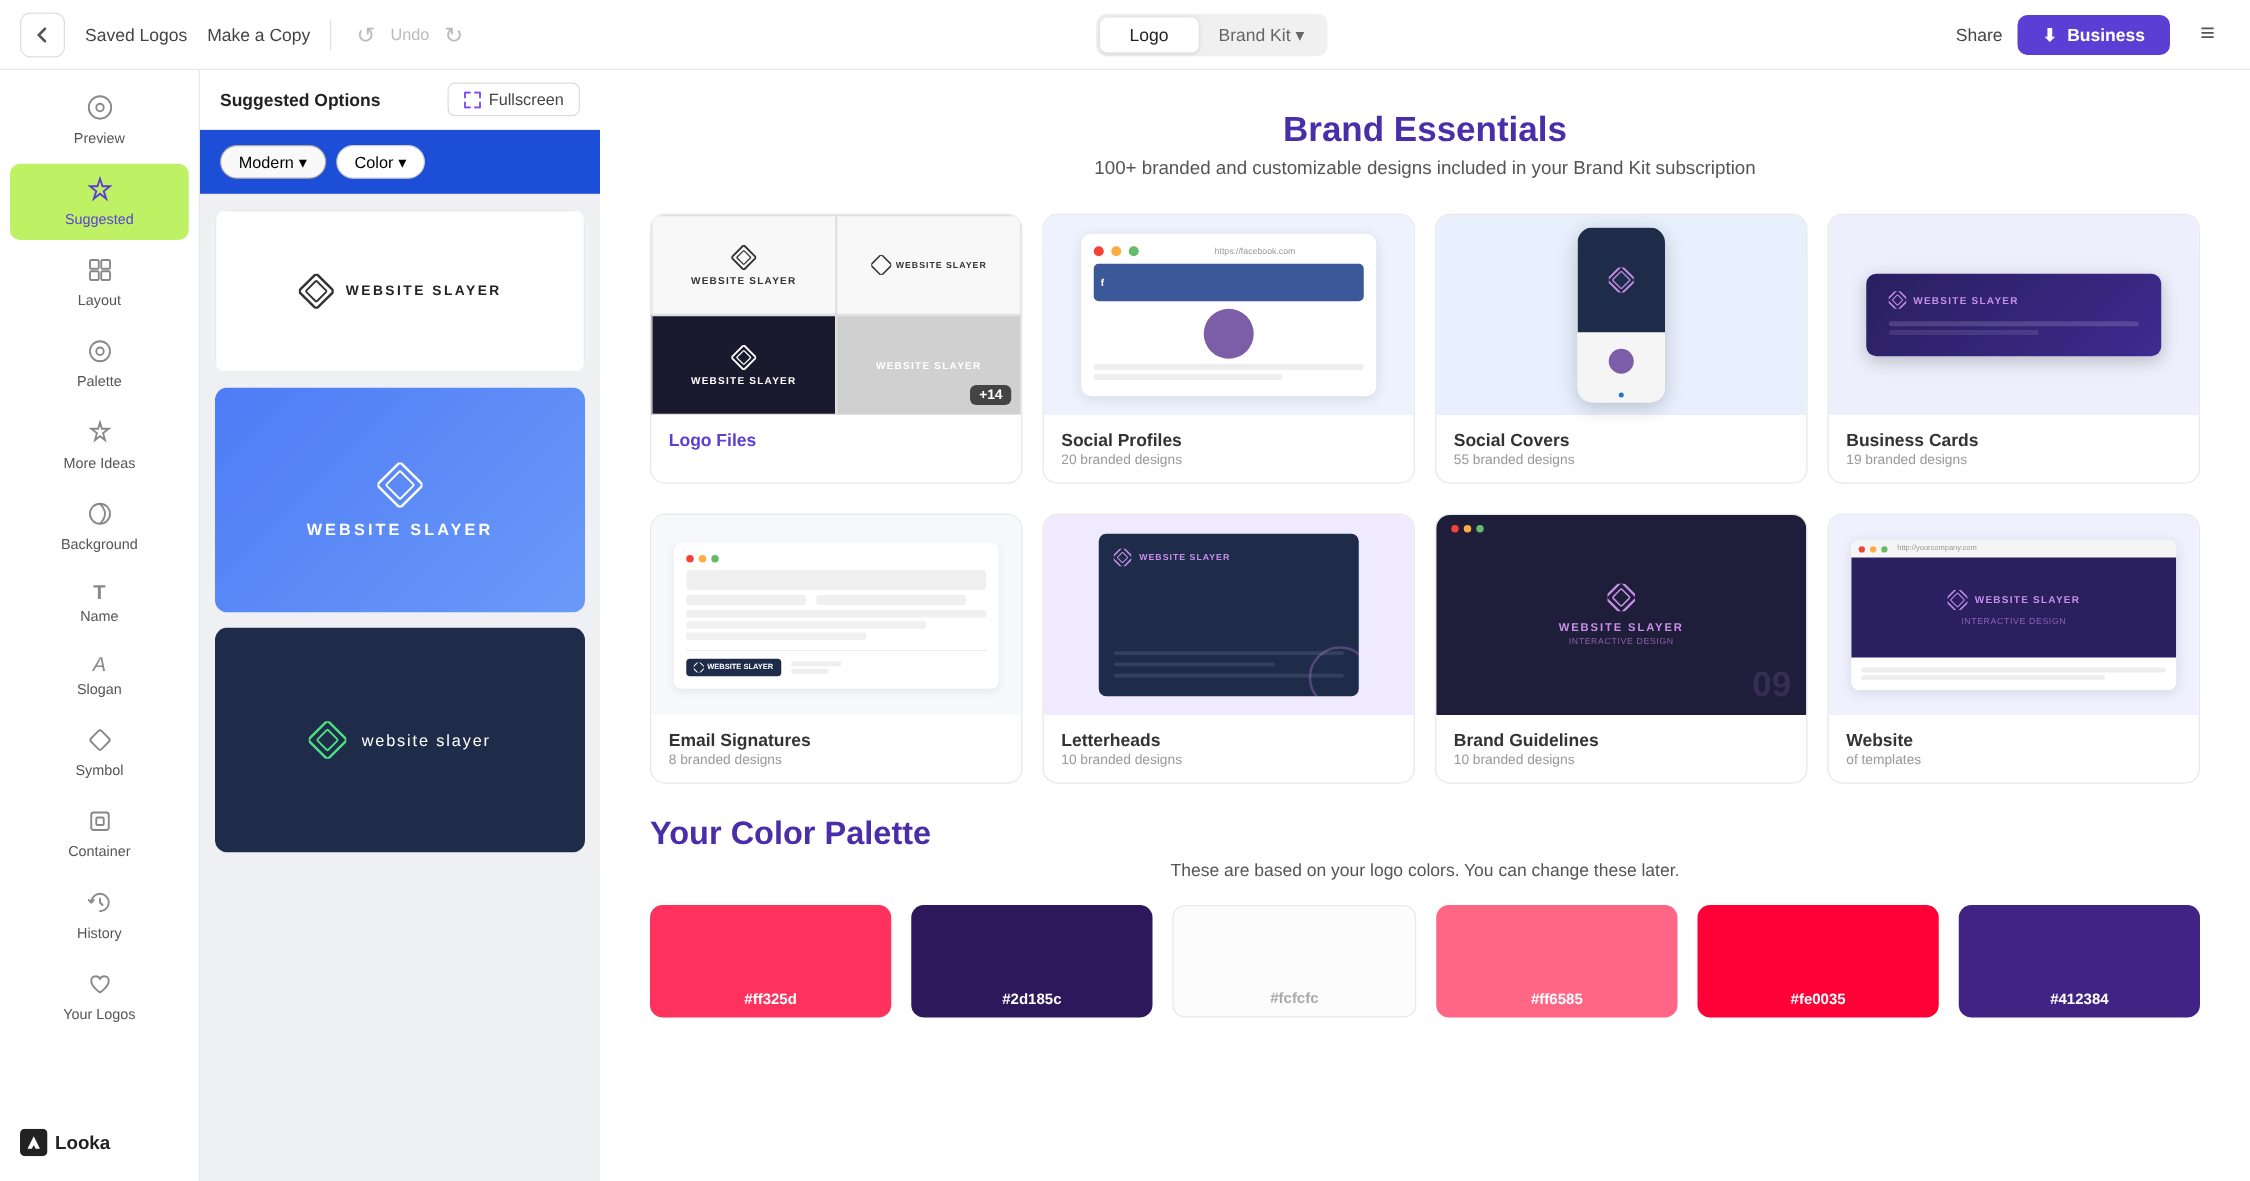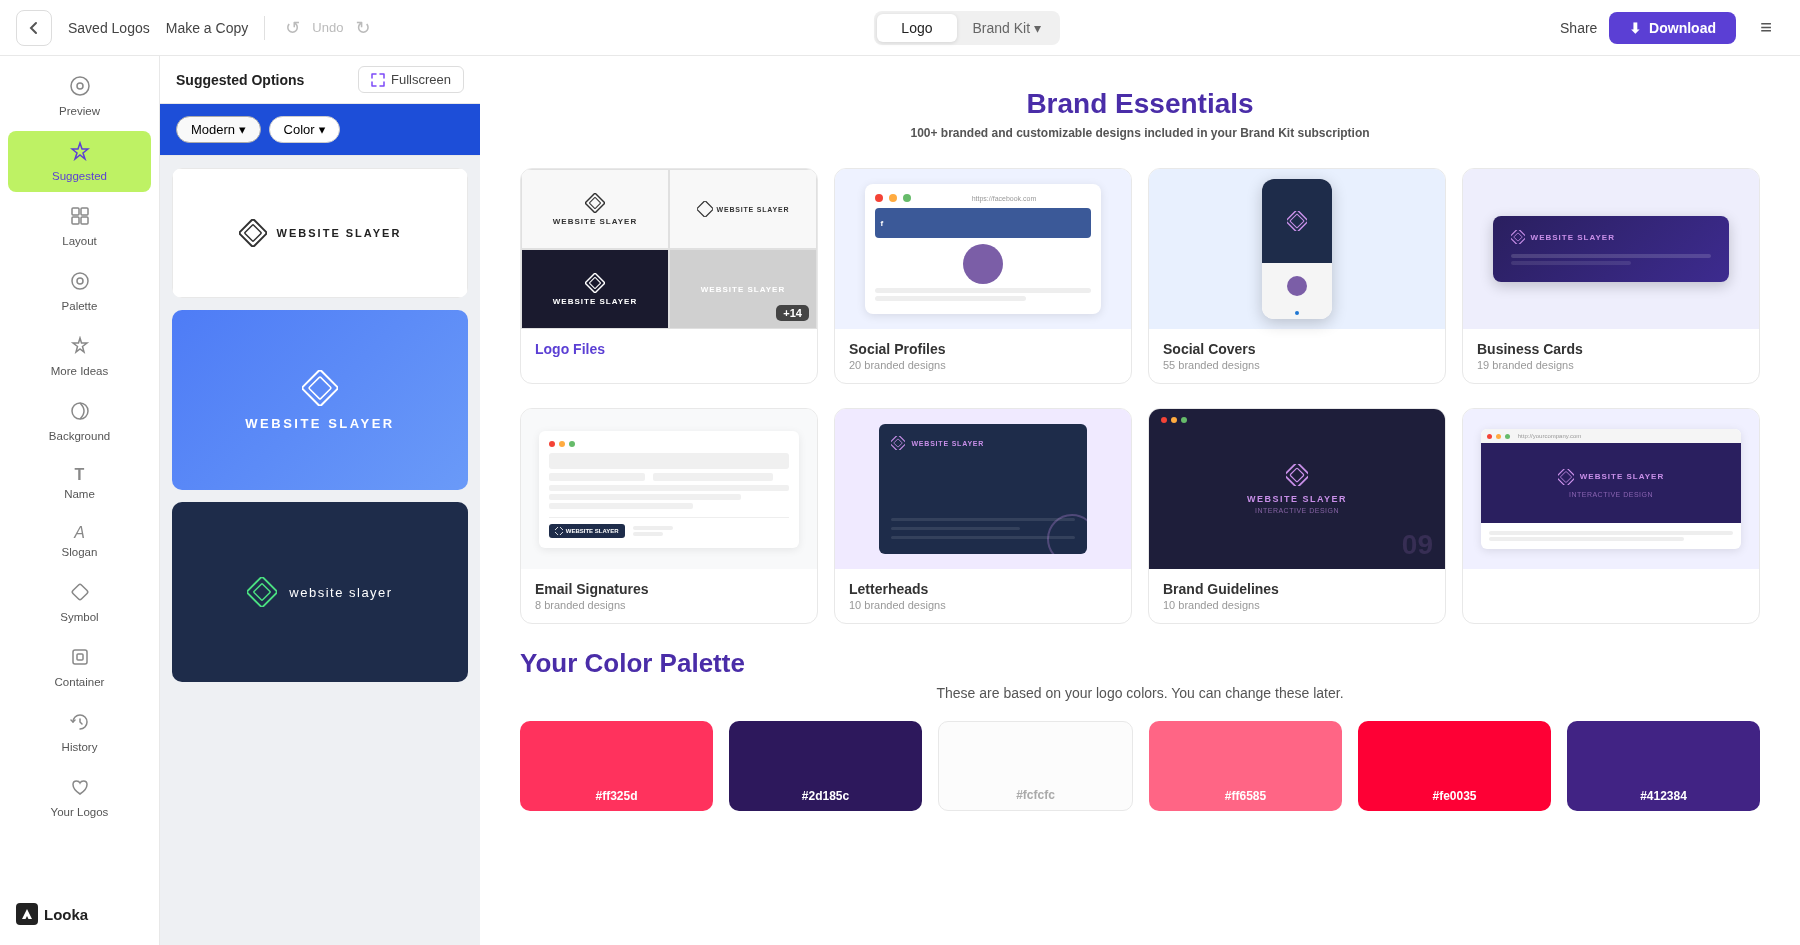--- a/index.html
+++ b/index.html
@@ -55,21 +55,21 @@
     .filter-btn.selected { border-color: #aaa; background: #f9f9f9; }
     .canvas-logos { flex: 1; overflow-y: auto; padding: 12px; display: flex; flex-direction: column; gap: 12px; }
     .logo-card { border-radius: 10px; overflow: hidden; cursor: pointer; }
     .logo-card-white { background: #fff; height: 120px; display: flex; align-items: center; justify-content: center; border: 1px solid #e8e8e8; }
     .logo-card-blue { background: linear-gradient(135deg, #4e7cf6, #6a9af8); height: 120px; display: flex; align-items: center; justify-content: center; }
     .logo-card-dark { background: #1e2c4a; height: 120px; display: flex; align-items: center; justify-content: center; }
 
     
     .right-panel { flex: 1; background: #fff; overflow-y: auto; padding: 32px 40px; }
     .brand-essentials-title { text-align: center; font-size: 28px; font-weight: 800; color: #4a2da8; margin-bottom: 6px; }
-    .brand-essentials-sub { text-align: center; font-size: 12px; color: #555; margin-bottom: 28px; font-weight: bold; }
+    .brand-essentials-sub { text-align: center; font-size: 15px; color: #555; margin-bottom: 28px; }
 
     .design-grid { display: grid; grid-template-columns: repeat(4, 1fr); gap: 16px; margin-bottom: 24px; }
     .design-card { border-radius: 12px; overflow: hidden; border: 1px solid #e8e8e8; cursor: pointer; background: #fff; }
     .design-card-info { padding: 12px 14px; }
     .design-card-title { font-size: 14px; font-weight: 700; color: #333; margin-bottom: 2px; }
     .design-card-sub { font-size: 11px; color: #999; }
     .design-card-title.blue { color: #5b3fd4; }
 
     
     .palette-section { margin-top: 8px; }
@@ -108,21 +108,21 @@
       <button class="brandkit-btn">
         <span>Brand Kit</span>
         <span>▾</span>
       </button>
     </div>
   </div>
   <div class="topbar-right">
     <button class="share-btn">Share</button>
     <button class="download-btn">
       <span>⬇</span>
-      <span>Download</span>
+      <span>Business</span>
     </button>
     <div class="menu-btn">
       <span style="font-size:20px;color:#555;">≡</span>
     </div>
   </div>
 </div>
 
 <div class="main-layout">
 
   <div class="sidebar">
@@ -505,20 +505,24 @@
                   <span style="font-size:8px;font-weight:700;letter-spacing:1px;color:#c88fe8;">WEBSITE SLAYER</span>
                 </div>
                 <span style="font-size:7px;color:rgba(200,143,232,0.6);letter-spacing:0.5px;">INTERACTIVE DESIGN</span>
               </div>
               <div style="padding:6px 8px;">
                 <div style="height:4px;background:#eee;border-radius:2px;margin:2px 0;"></div>
                 <div style="height:4px;background:#eee;border-radius:2px;margin:2px 0;width:80%;"></div>
               </div>
             </div>
           </div>
+          <div class="design-card-info">
+            <div class="design-card-title">Website</div>
+            <div class="design-card-sub">of templates</div>
+          </div>
         </div>
       </div>
     </div>
 
     <div class="palette-section">
       <div class="palette-title">Your Color Palette</div>
       <div class="palette-sub">These are based on your logo colors. You can change these later.</div>
       <div class="color-swatches">
         <div class="color-swatch" style="background:#ff325d;">
           <span>#ff325d</span>

